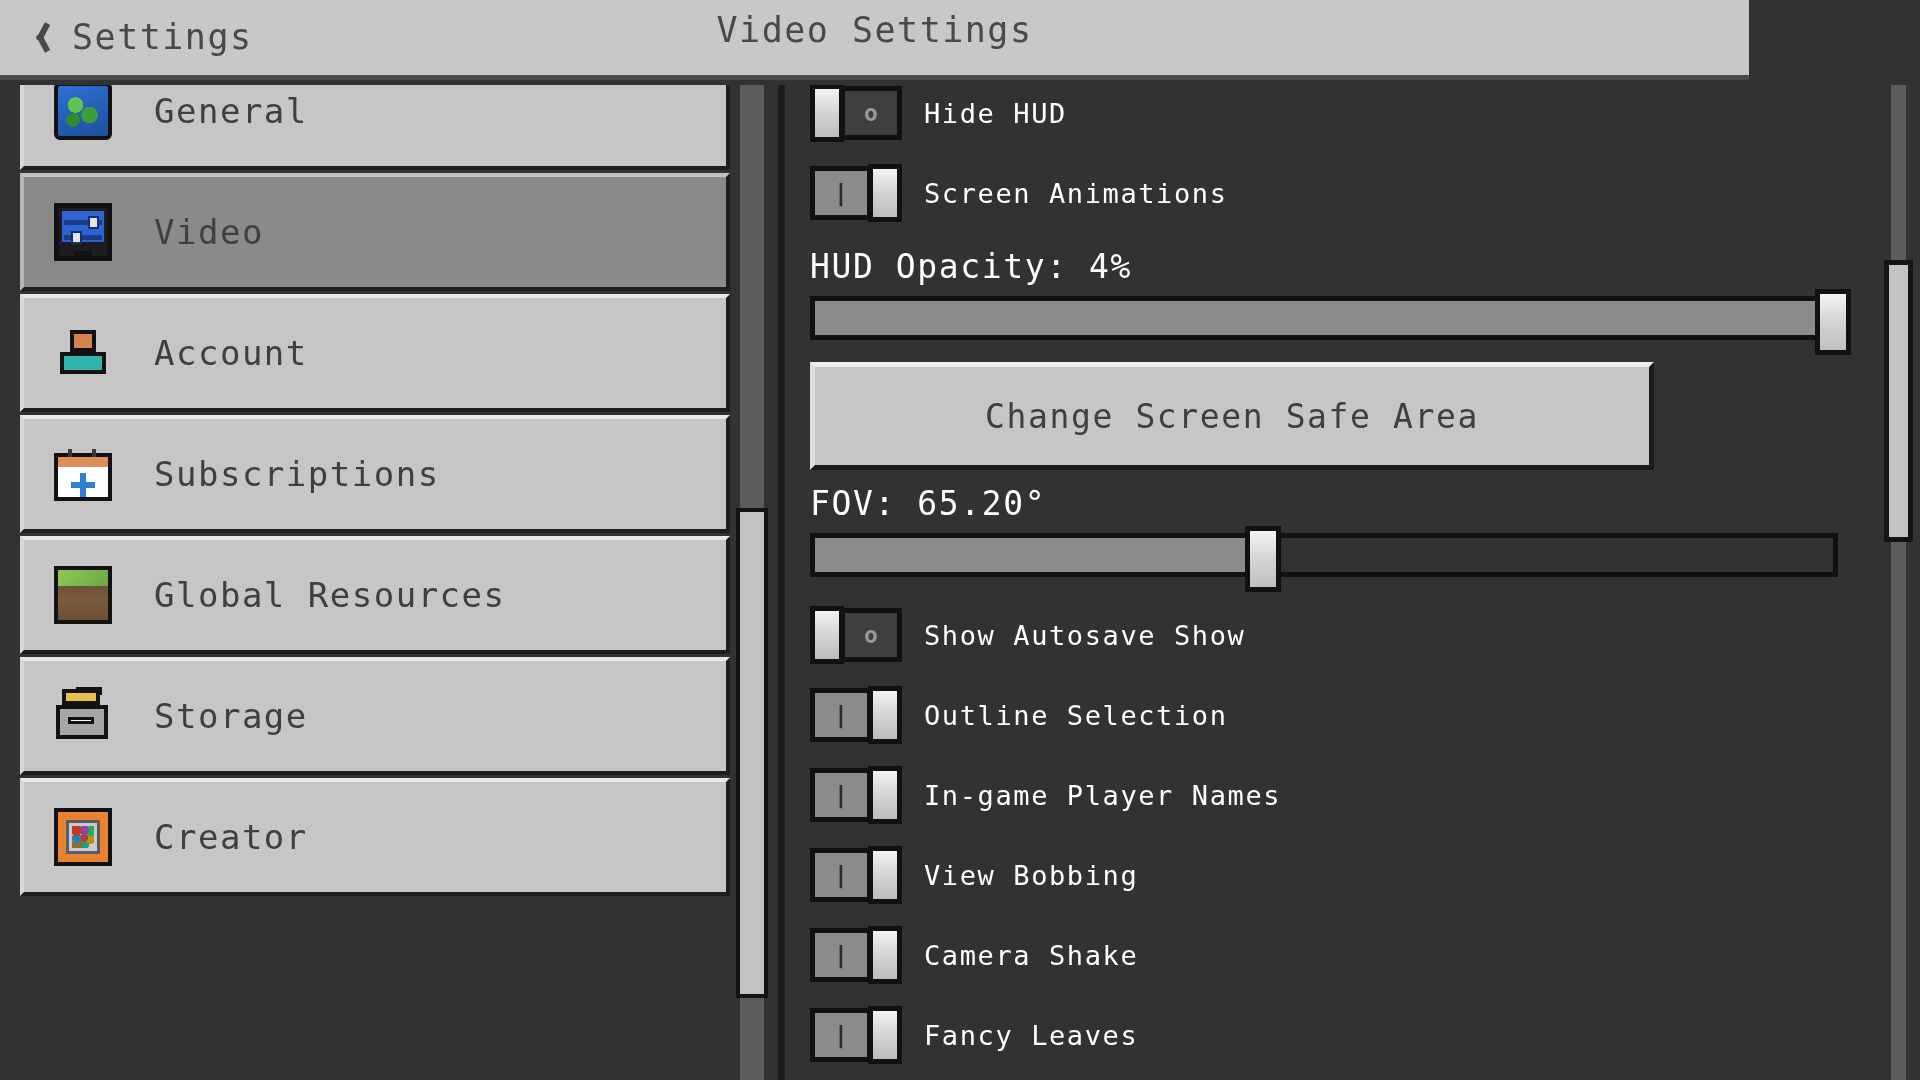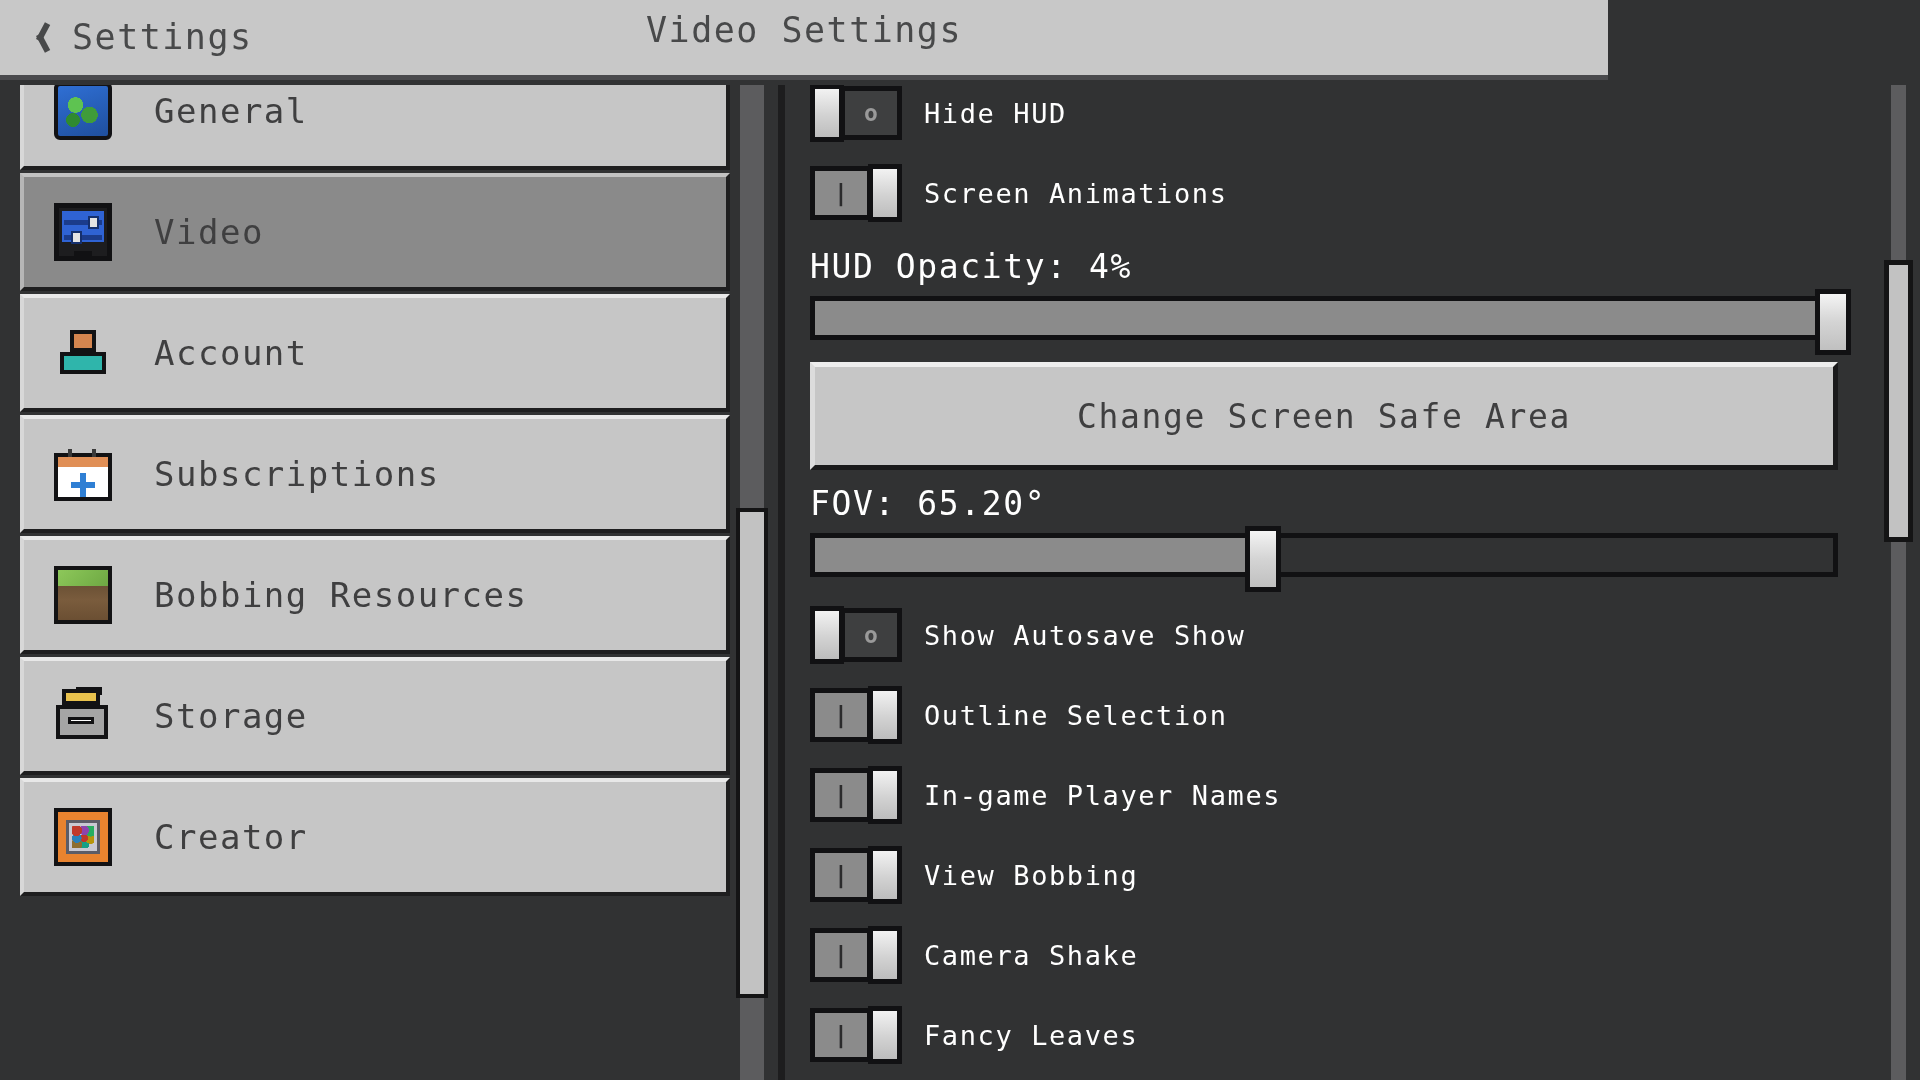--- a/index.html
+++ b/index.html
@@ -17,21 +17,21 @@
     position: relative;
     width: 1920px;
     height: 1080px;
     background: #313233;
   }
 
   
   .header {
     position: absolute;
     top: 0; left: 0;
-    width: 1608px;
+    width: 1749px;
     height: 80px;
     background: #c8c8c8;
     border-bottom: 5px solid #4a4a4d;
   }
   .back-group {
     position: absolute;
     left: 32px;
     top: 12px;
     display: flex;
     align-items: center;
@@ -446,21 +446,21 @@
     top: -12px;
     width: 36px;
     height: 66px;
     background: linear-gradient(180deg,#f4f4f4 0%, #d4d4d4 50%, #c0c0c0 100%);
     border: 5px solid #111113;
     transform: translateX(-50%);
   }
 
   
   .big-button {
-    width: 1028px;
+    width: 844px;
     height: 108px;
     margin: 22px 0 12px 0;
     background: #c6c6c6;
     border: 5px solid #1a1a1b;
     border-top-color: #ededed;
     border-left-color: #dcdcdc;
     display: flex;
     align-items: center;
     justify-content: center;
     cursor: pointer;
@@ -534,21 +534,21 @@
             <div class="pin-r"></div>
             <div class="plus-v"></div>
             <div class="plus-h"></div>
           </div>
           <div class="side-label">Subscriptions</div>
         </div>
         <div class="side-item">
           <div class="side-icon ic-grass">
             <div class="top"></div>
           </div>
-          <div class="side-label">Bobbing Resources</div>
+          <div class="side-label">Global Resources</div>
         </div>
         <div class="side-item">
           <div class="side-icon ic-storage">
             <div class="paper"></div>
             <div class="folder"></div>
             <div class="drawer"></div>
             <div class="handle"></div>
           </div>
           <div class="side-label">Storage</div>
         </div>

